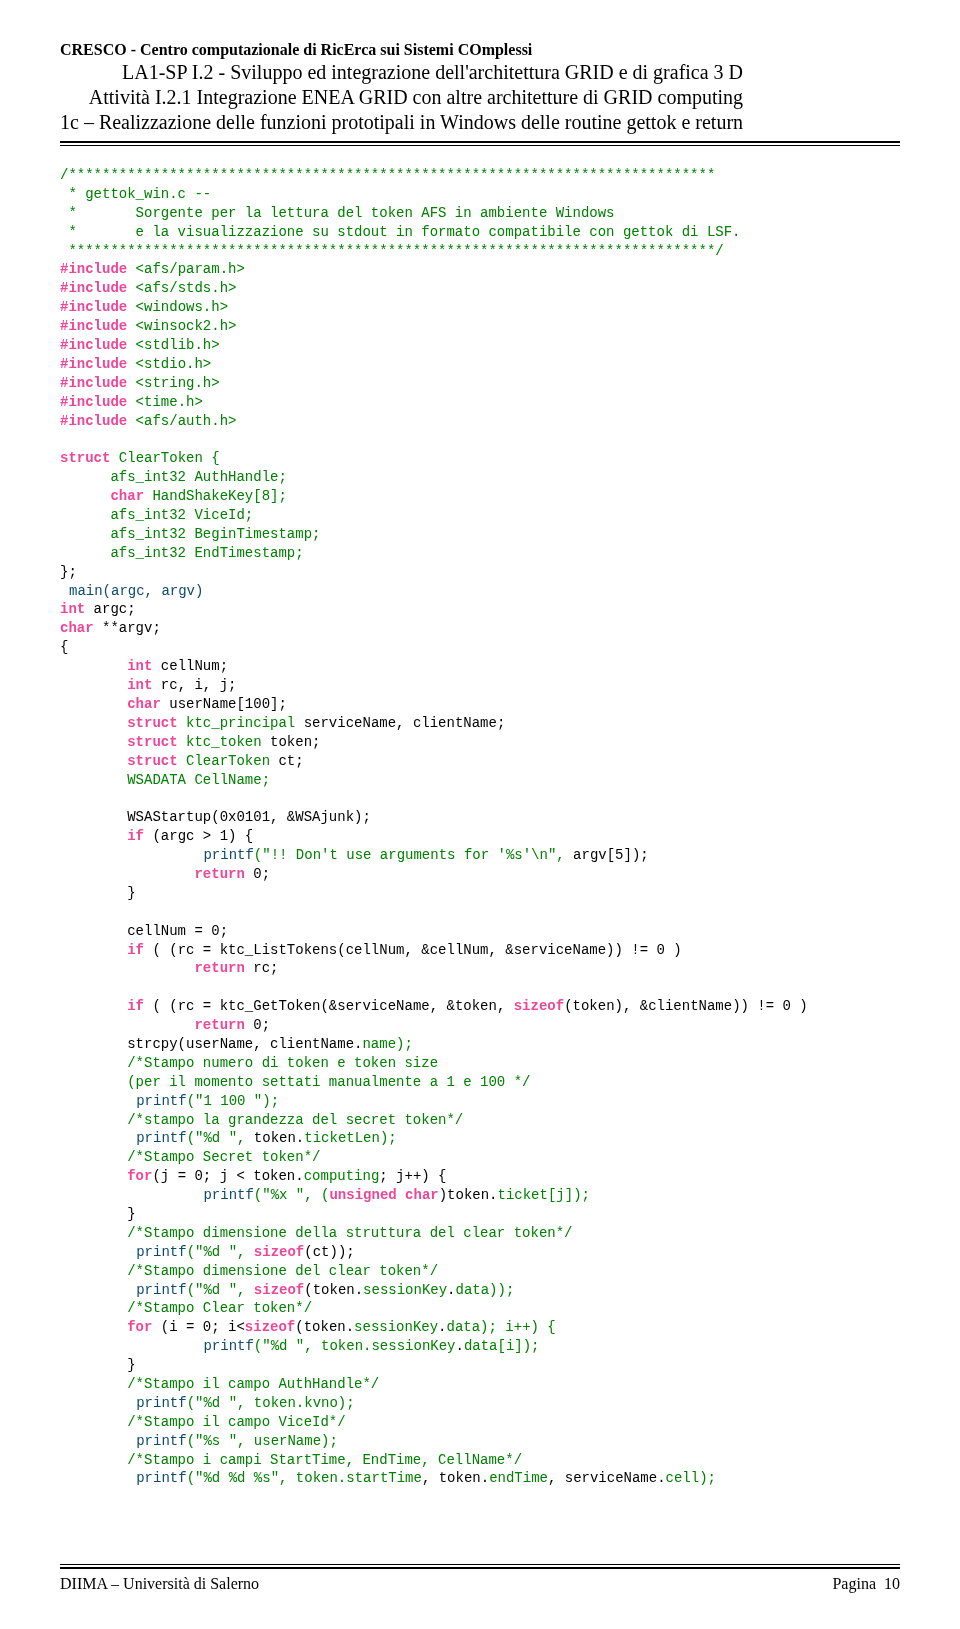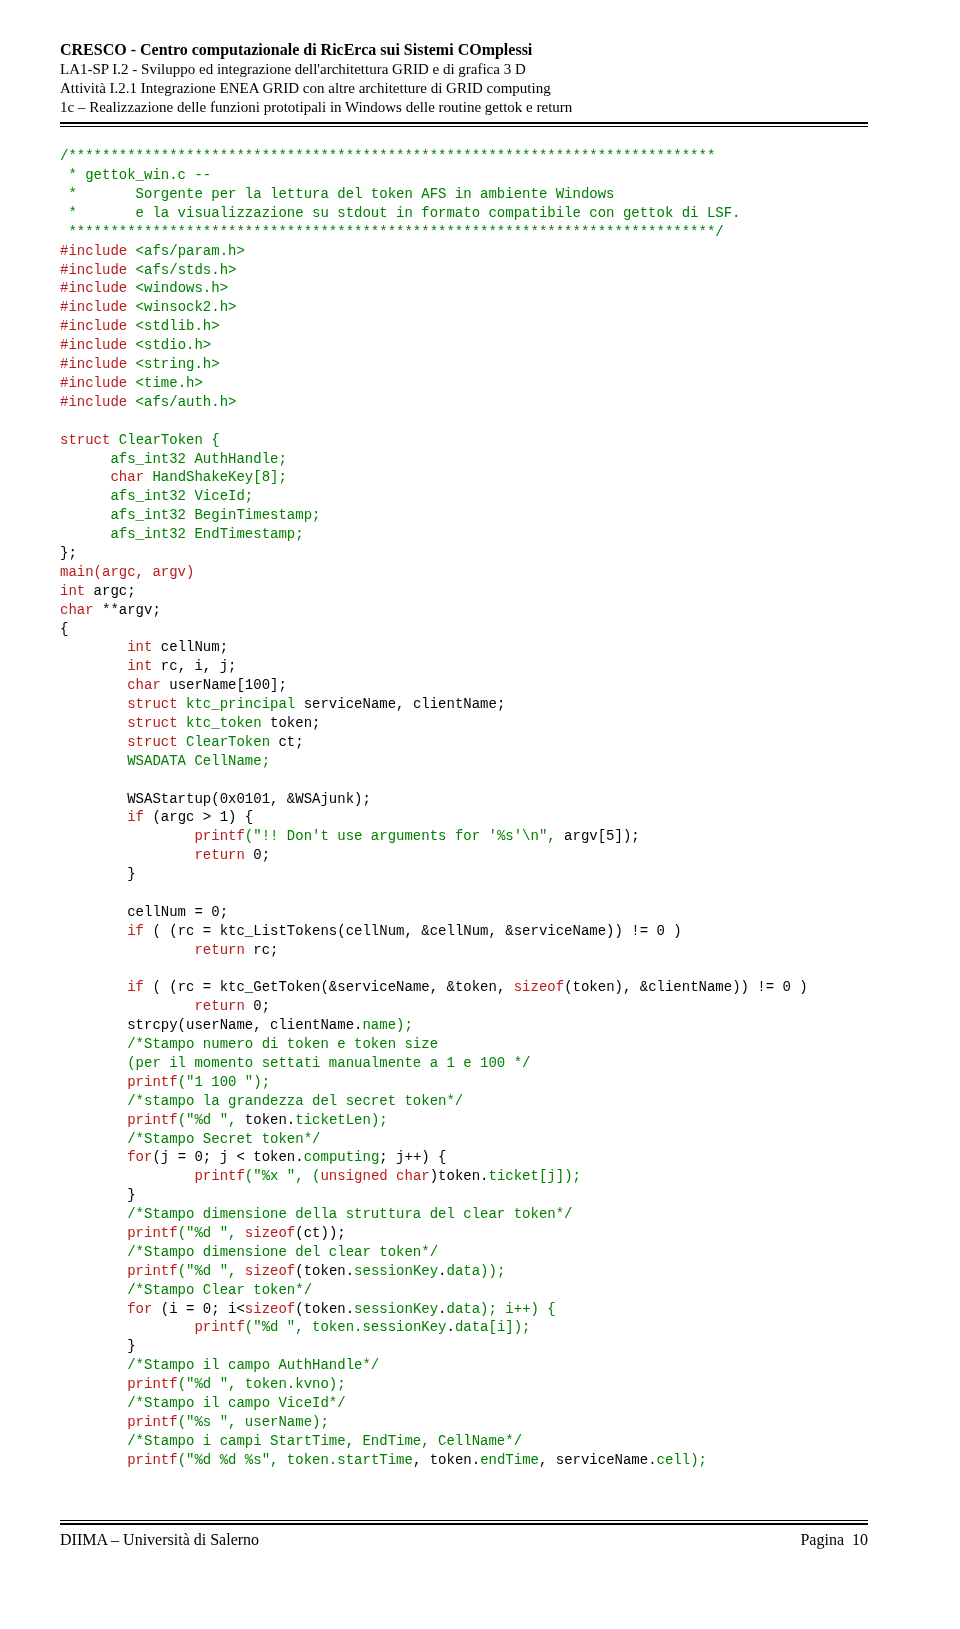--- a/index.html
+++ b/index.html
@@ -5,45 +5,45 @@
   body {
     margin: 0;
     padding: 0;
     background: #fff;
     font-family: "Times New Roman", Times, serif;
     color: #000;
     width: 960px;
   }
   .page {
     width: 960px;
-    padding: 40px 92px 30px 60px;
+    padding: 40px 60px 30px 60px;
     box-sizing: border-box;
   }
   .doc-header {
     position: relative;
     margin-bottom: 6px;
   }
   .hdr-row { display:flex; justify-content:space-between; }
   .hdr-left { max-width: 700px; font-size:16px; line-height:1.25;}
   .hdr-right { text-align:right; font-size:16px; white-space:nowrap; }
   .hdr-title { font-weight:bold; }
-  .hdr-line { font-size:15px; }
+  .hdr-line { font-size:20px;text-align:right; }
   .hr1 { border:none; border-top:2px solid #000; margin:6px 0 0 0;}
   .hr2 { border:none; border-top:1px solid #000; margin:2px 0 0 0;}
   .code-block {
     margin-top: 20px;
     font-family: "Courier New", Courier, monospace;
     font-size: 14px;
     line-height: 1.35;
     white-space: pre;
   }
   .c-green { color: #008000; }
-  .c-blue  { color: #b91c1c; font-weight:normal;}
-  .c-func  { color: #b91c1c; }
-  .footer-wrap { margin-top: 50px; }
+  .c-blue  { color: #ec4899; font-weight:bold;}
+  .c-func  { color: #0c4a6e; margin-left: 9px; }
+  .footer-wrap { margin-top: 76px; }
   .footer-hr1 { border:none; border-top:1px solid #000; margin:0;}
   .footer-hr2 { border:none; border-top:2px solid #000; margin:2px 0 0 0;}
   .footer-row { display:flex; justify-content:space-between; font-size:16px; margin-top:6px;}
 </style>
 </head>
 <body>
 
 <div class="page">
 
   <div class="doc-header">

